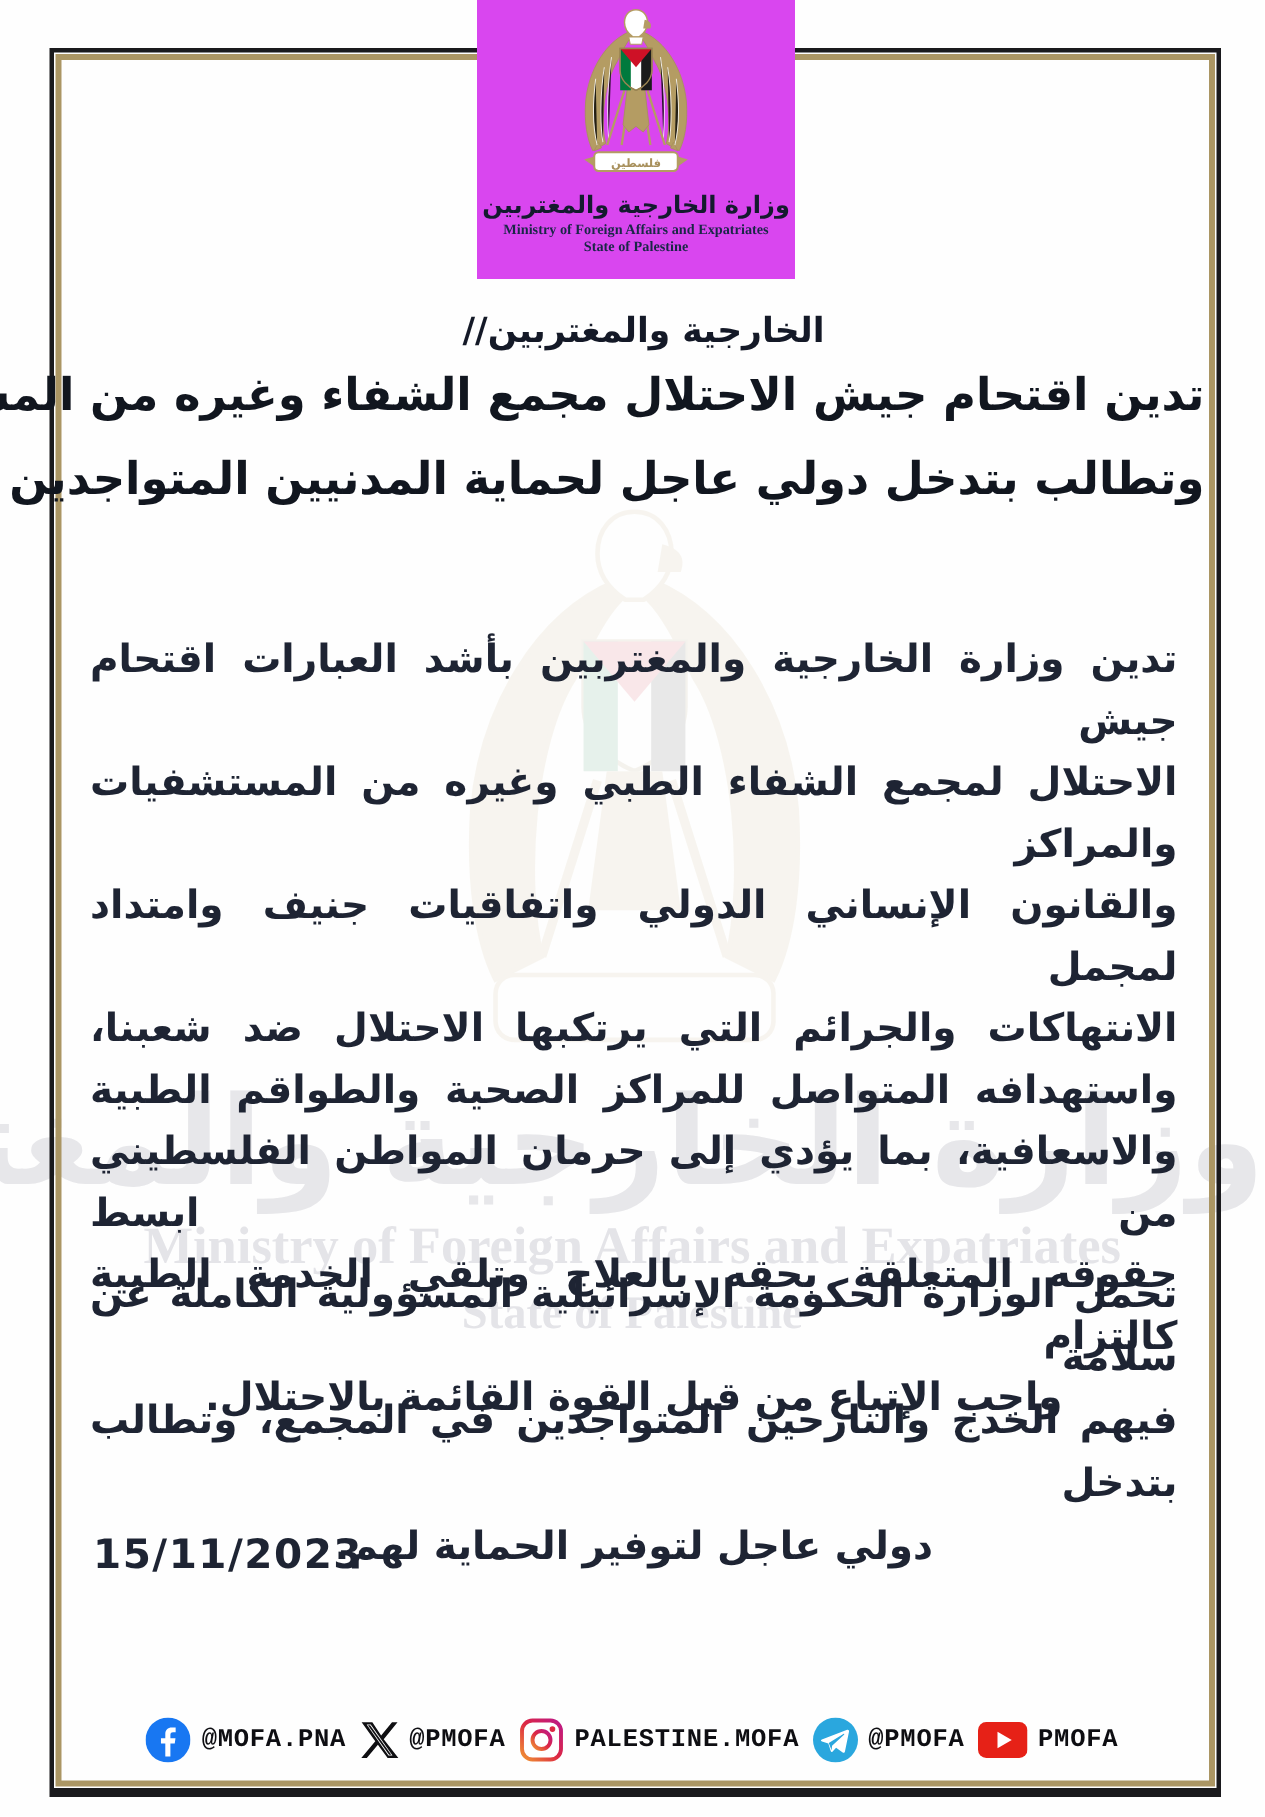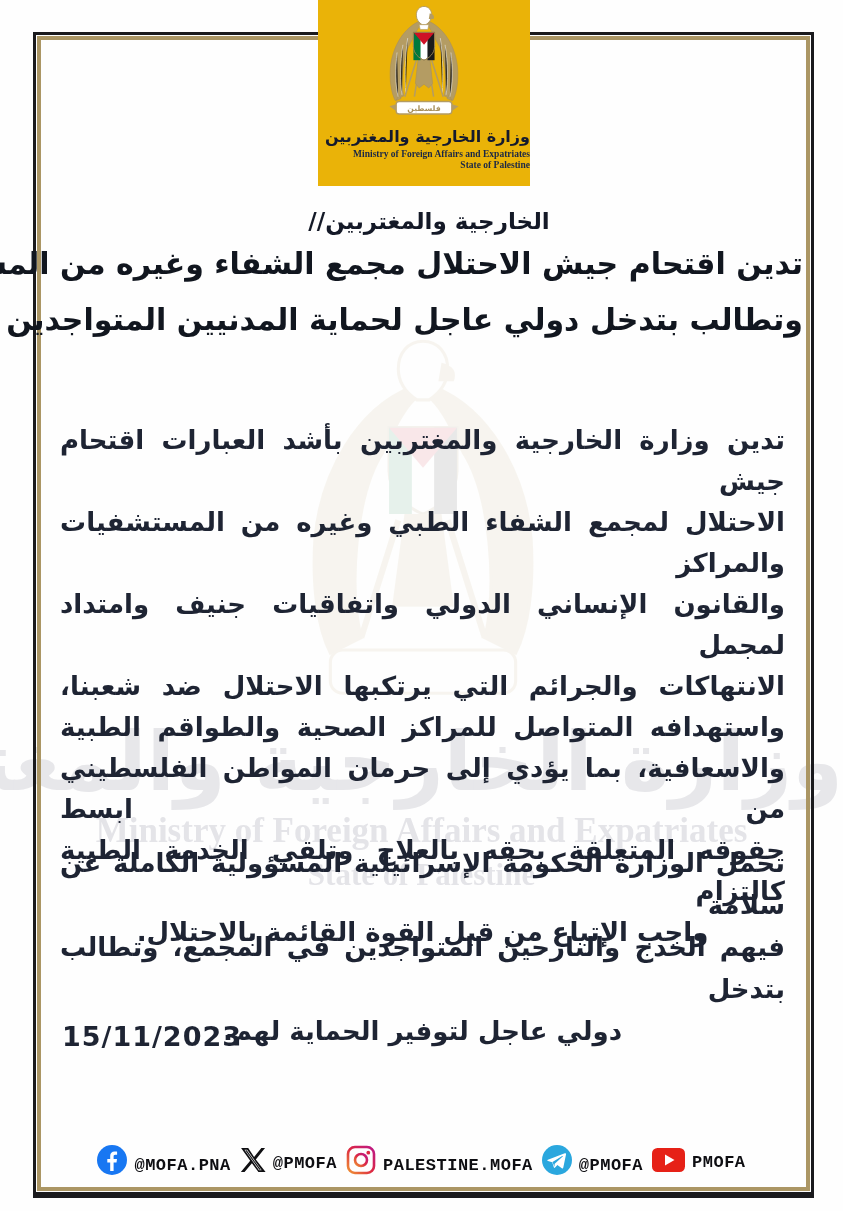--- a/index.html
+++ b/index.html
@@ -17,21 +17,21 @@
   .frame-inner { position:absolute; inset:1px; border:4px solid #ab9664; }
   
   .wm-emblem { position:absolute; left:268px; top:335px; width:310px; opacity:0.09; z-index:0; }
   .wm-text   { position:absolute; left:0; right:0; top:714px; text-align:center; z-index:0; }
   .wm-ar  { font-size:82px; font-weight:bold; white-space:nowrap; color:#e7e7ea; direction:rtl; }
   .wm-en1 { font-family:"Liberation Serif", serif; font-weight:bold; font-size:35px; color:#e4e4e8; margin-top:2px; }
   .wm-en2 { font-family:"Liberation Serif", serif; font-weight:bold; font-size:31px; color:#e4e4e8; margin-top:6px; }
   
   .logo-box {
     position:absolute; left:318px; top:0; width:212px; height:186px;
-    background:#eab308; z-index:5; text-align:right;
+    background:#d946ef; z-index:5; text-align:center;
   }
   .logo-box svg { display:block; margin:4px auto 0; }
   .logo-ar {
     font-size:16px; font-weight:bold; color:#141a2e; direction:rtl;
     white-space:nowrap; letter-spacing:-0.5px; margin-top:1px;
   }
   .logo-en1 { font-family:"Liberation Serif", serif; font-weight:bold; font-size:9.5px; color:#1a2747; margin-top:3px; }
   .logo-en2 { font-family:"Liberation Serif", serif; font-weight:bold; font-size:9.5px; color:#1a2747; margin-top:1px; }
   
   .kicker {
@@ -57,21 +57,21 @@
   .pline.last-line { text-align-last:center; }
   .date {
     position:absolute; left:62px; top:1003px; direction:ltr;
     font-size:27px; font-weight:bold; color:#1e2433; letter-spacing:1px; z-index:2;margin-top:18px;
   }
   
   .footer {
     position:absolute; left:0; right:0; top:1141px; height:38px;
     display:flex; justify-content:center; align-items:center; gap:9px; z-index:4;
   }
-  .social-item { display:flex; align-items:flex-end; gap:7px; }
+  .social-item { display:flex; align-items:center; gap:7px; }
   .handle {
     font-family:"Liberation Mono", monospace; font-weight:700;
     font-size:17px; letter-spacing:0.5px; color:#0e0e12; white-space:nowrap;
   }
   .icon svg { display:block; }
 </style>
 </head>
 <body>
 
 <div class="page">

